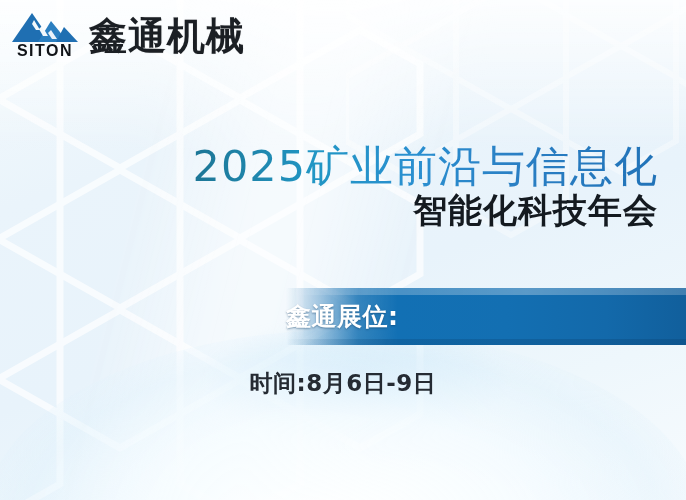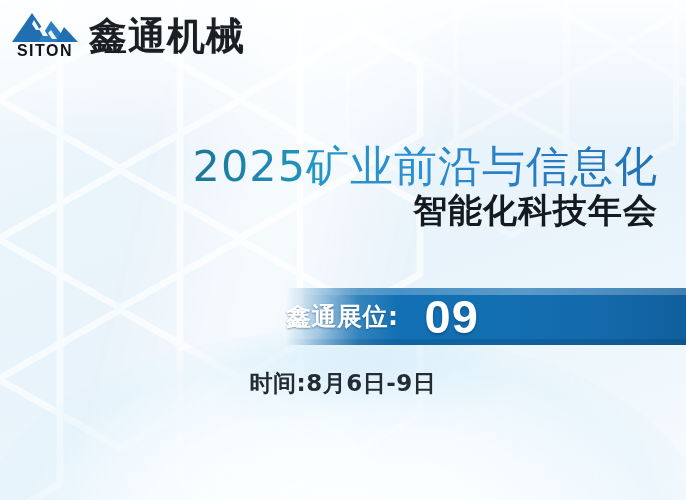--- a/index.html
+++ b/index.html
@@ -163,21 +163,21 @@
 
   
   .booth-banner {
     position: absolute;
     left: 286px;
     right: 0;
     top: 288px;
     height: 57px;
     display: flex;
     align-items: center;
-    justify-content: flex-start;
+    justify-content: space-between;
     padding-right: 82px;
     background: linear-gradient(90deg,
         rgba(22,110,175,0.00) 0%,
         rgba(22,110,175,0.35) 8%,
         rgba(20,112,178,0.85) 18%,
         #1270b4 28%,
         #136fb2 55%,
         #1369aa 80%,
         #115f9c 100%);
   }
@@ -315,20 +315,19 @@
     <div class="logo-cn">鑫通机械</div>
   </div>
 
   <div class="title-wrap">
     <div class="title-line1">2025矿业前沿与信息化</div>
     <div class="title-line2">智能化科技年会</div>
   </div>
 
   <div class="booth-banner">
     <div class="booth-label">鑫通展位:</div>
-    <div class="booth-number">09</div>
   </div>
 
   <div class="footer-info">
     <div class="info-item">时间:8月6日-9日</div>
   </div>
 
 </div>
 
 </body></html>

